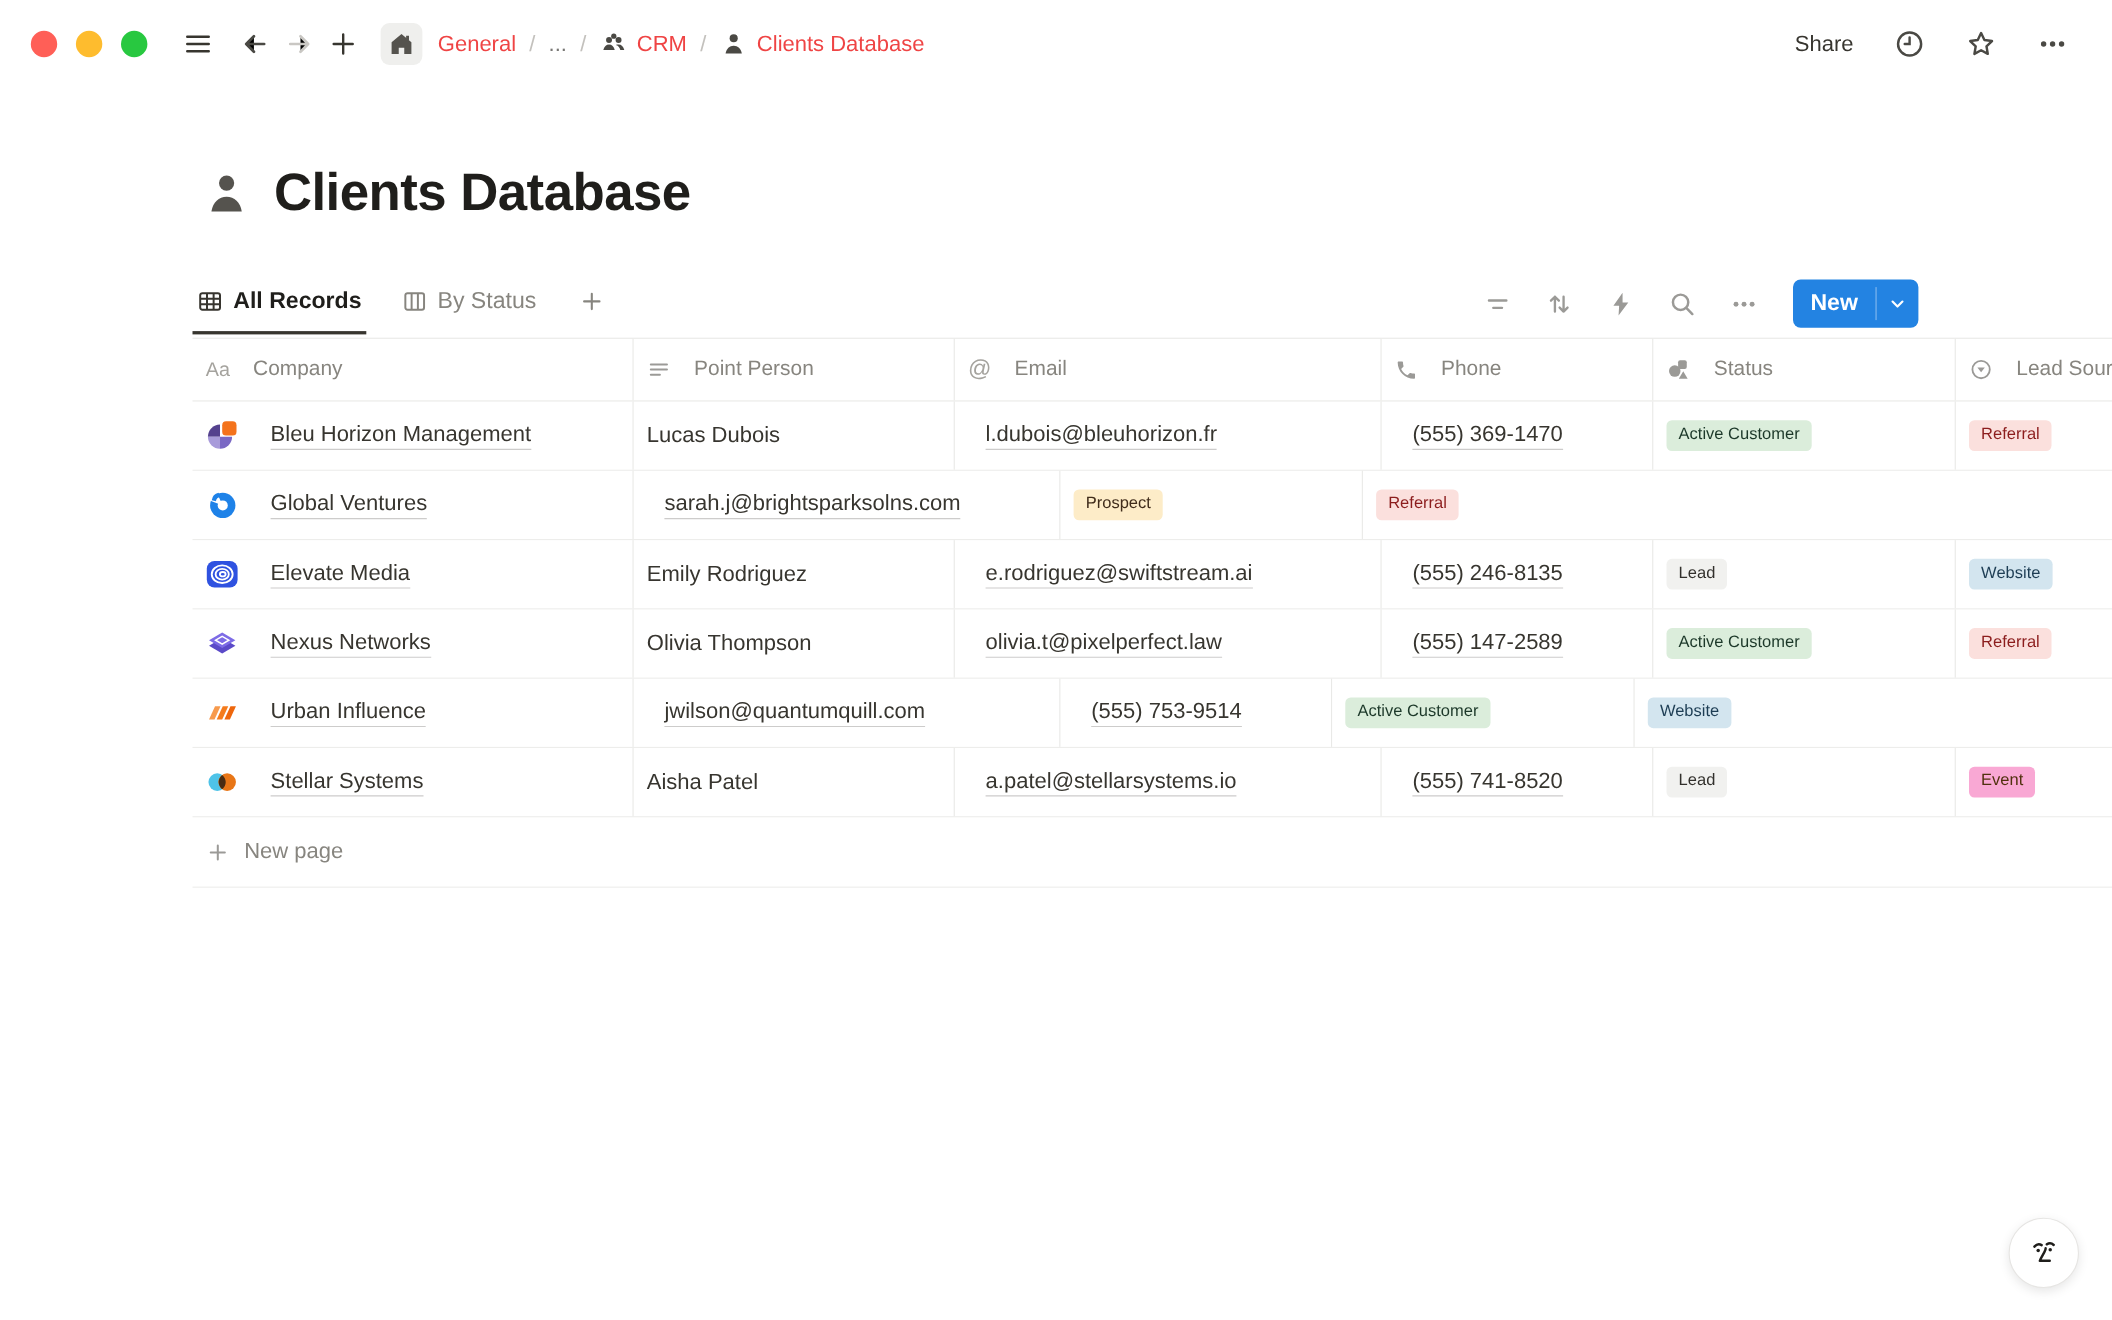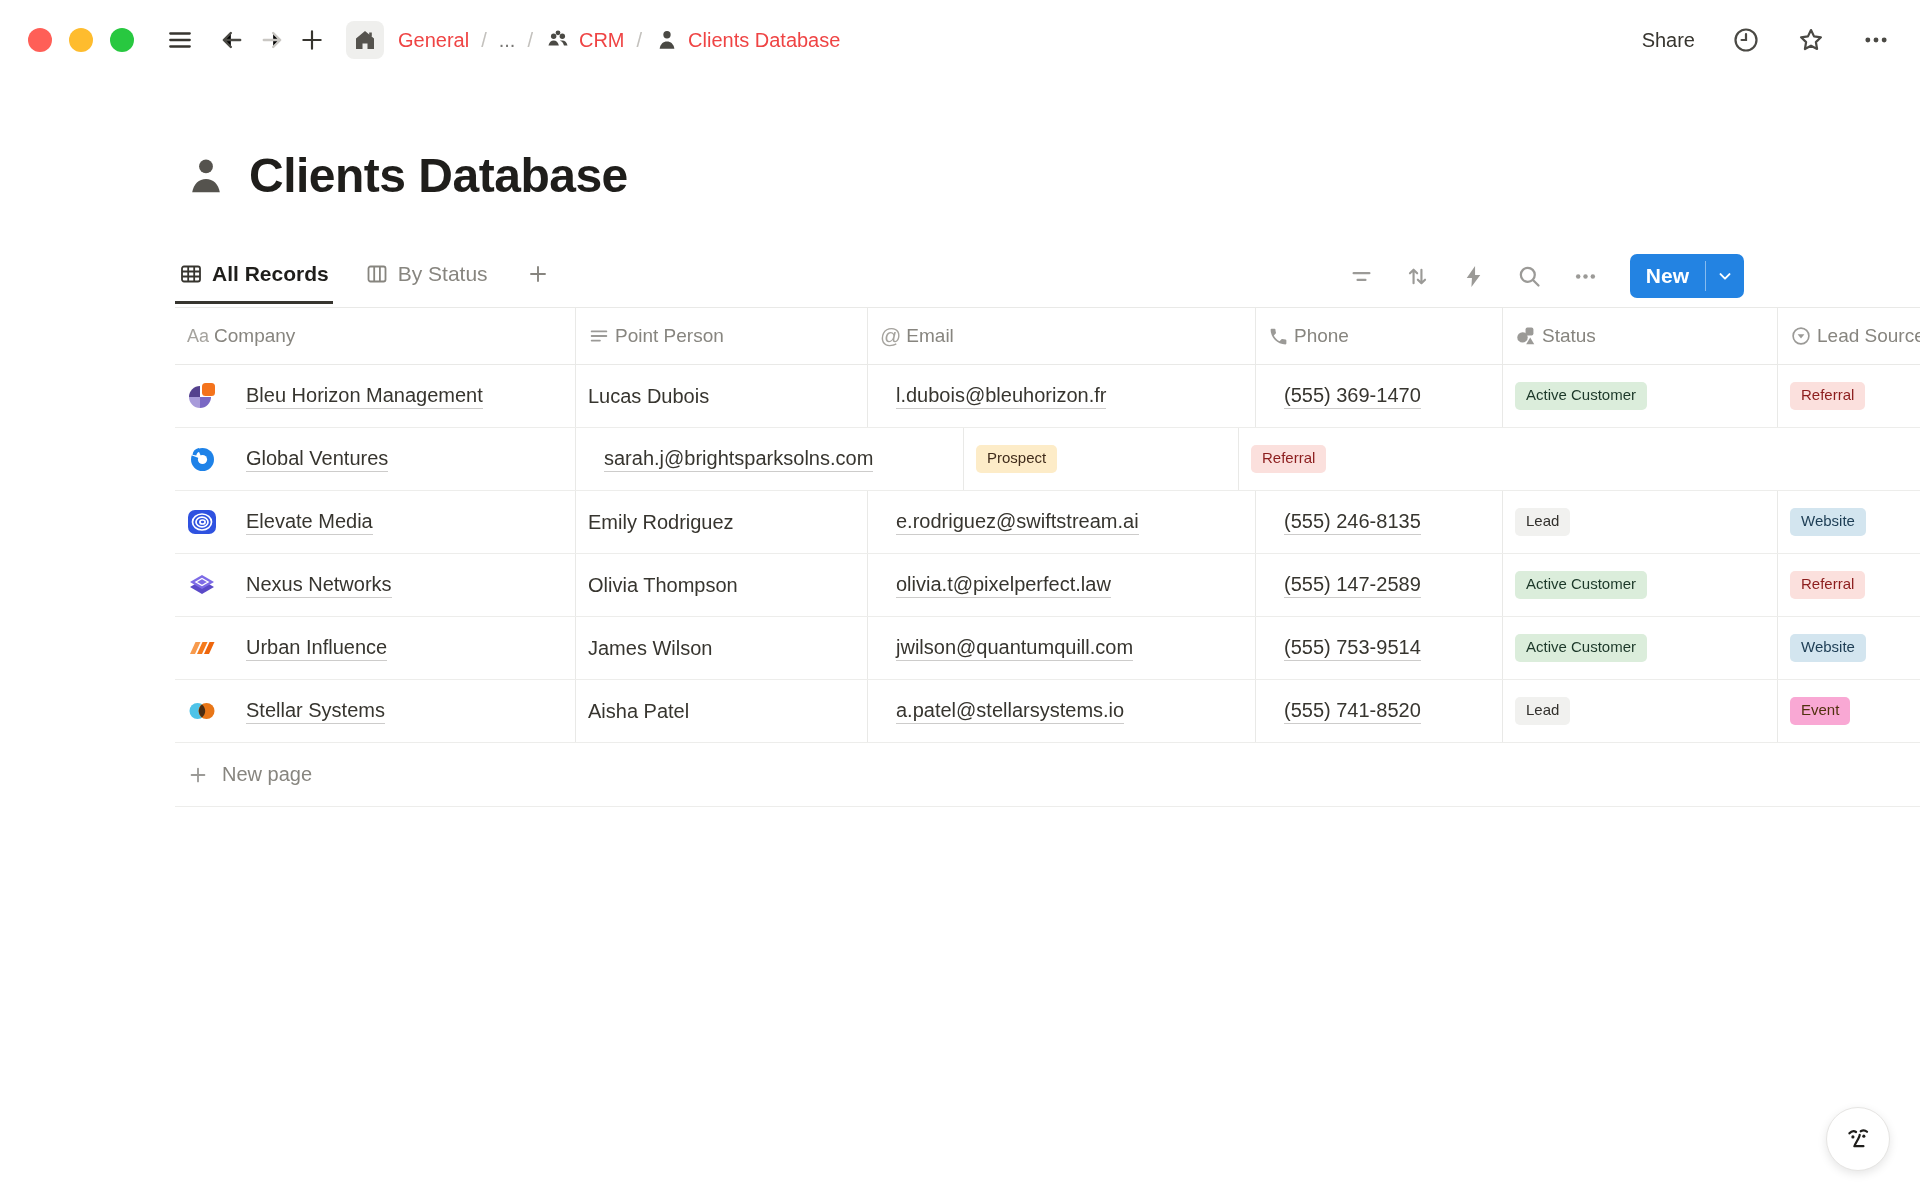--- a/index.html
+++ b/index.html
@@ -13,21 +13,21 @@
   .light { width:24px; height:24px; border-radius:50%; }
   .light.red { background:#FF5F57; } .light.yellow { background:#FEBC2E; } .light.green { background:#28C840; }
   .nav-ic { display:flex; align-items:center; justify-content:center; width:40px; height:40px; cursor:pointer; }
   .hamburger { margin-left:26px; }
   .home-chip { width:38px; height:38px; background:#EFEFED; border-radius:8px;
                display:flex; align-items:center; justify-content:center; margin-left:14px; }
   .crumbs { display:flex; align-items:center; gap:12px; margin-left:14px; font-size:20px; }
   .crumb { display:flex; align-items:center; gap:8px; color:#ef4444; cursor:pointer; }
   .crumb.dim { color:#787774; }
   .crumb-sep { color:#C3C1BD; font-size:20px; }
-  .topbar-right { position:absolute; right:30px; top:0; height:80px; display:flex; align-items:center; gap:37px; }
+  .topbar-right { position:absolute; right:40px; top:0; height:80px; display:flex; align-items:center; gap:37px; }
   .share-btn { font-size:20px; color:#37352F; cursor:pointer; }
 
   
   .title-row { position:absolute; top:148px; left:183px; display:flex; align-items:center; gap:20px; }
   .title-text { font-size:48px; font-weight:700; letter-spacing:-0.5px; color:#1F1E1B; }
 
   
   .tabbar { position:absolute; top:246px; left:175px; right:0; height:58px; display:flex; align-items:center; }
   .vtab { display:flex; align-items:center; gap:9px; height:100%; padding:0 4px; margin-right:28px;
           font-size:21px; color:#87857F; cursor:pointer; border-bottom:3px solid transparent; }
@@ -37,21 +37,21 @@
   .tool-ic { width:28px; height:28px; display:flex; align-items:center; justify-content:center; cursor:pointer; }
   .new-btn { display:flex; align-items:stretch; height:44px; border-radius:7px; overflow:hidden;
              color:#fff; cursor:pointer; margin-left:2px; }
   .new-main { display:flex; align-items:center; padding:0 16px; font-size:21px; font-weight:600; }
   .new-split { width:1px; background:rgba(255,255,255,0.45); margin:7px 0; }
   .new-caret { display:flex; align-items:center; justify-content:center; width:38px; }
 
   
   .dbtable { position:absolute; top:307px; left:175px; width:2200px; }
   .thead { display:flex; height:58px; border-top:1px solid #E9E9E7; border-bottom:1px solid #E9E9E7; }
-  .hcell { display:flex; align-items:center; gap:5px; padding-left:12px; font-size:19px; color:#87857F;
+  .hcell { display:flex; align-items:center; gap:21px; padding-left:12px; font-size:19px; color:#87857F;
            border-right:1px solid #E9E9E7; cursor:pointer; }
   .hcell:last-child { border-right:none; }
   .aa { font-size:18px; color:#A5A39E; letter-spacing:0; }
   .trow { display:flex; height:63px; border-bottom:1px solid #EDEDEB; }
   .cell { display:flex; align-items:center; padding-left:12px; font-size:20px; color:#37352F;
           border-right:1px solid #E9E9E7; overflow:hidden; white-space:nowrap; }
   .cell:last-child { border-right:none; }
   .col-company { width:401px; }
   .col-person  { width:292px; }
   .col-email   { width:388px; }
@@ -398,23 +398,20 @@
     <div class="cell col-company">
       <span class="logo">
   <svg width="30" height="30" viewBox="0 0 30 30">
     <polygon points="3,21 8,21 13.5,9 8.5,9" fill="#F79A4D"></polygon>
     <polygon points="10,21 15,21 20.5,9 15.5,9" fill="#F57B1C"></polygon>
     <polygon points="17,21 22,21 27.5,9 22.5,9" fill="#EE660C"></polygon>
   </svg>
 </span>
       <span class="link company-name">Urban Influence</span>
     </div>
-    <div class="cell col-person">
-      <span>James Wilson</span>
-    </div>
     <div class="cell col-email">
       <span class="link">jwilson@quantumquill.com</span>
     </div>
     <div class="cell col-phone">
       <span class="link">(555) 753-9514</span>
     </div>
     <div class="cell col-status">
       <span class="badge" style="background: rgb(219, 237, 219); color: rgb(28, 56, 41);">Active Customer</span>
     </div>
     <div class="cell col-source">

